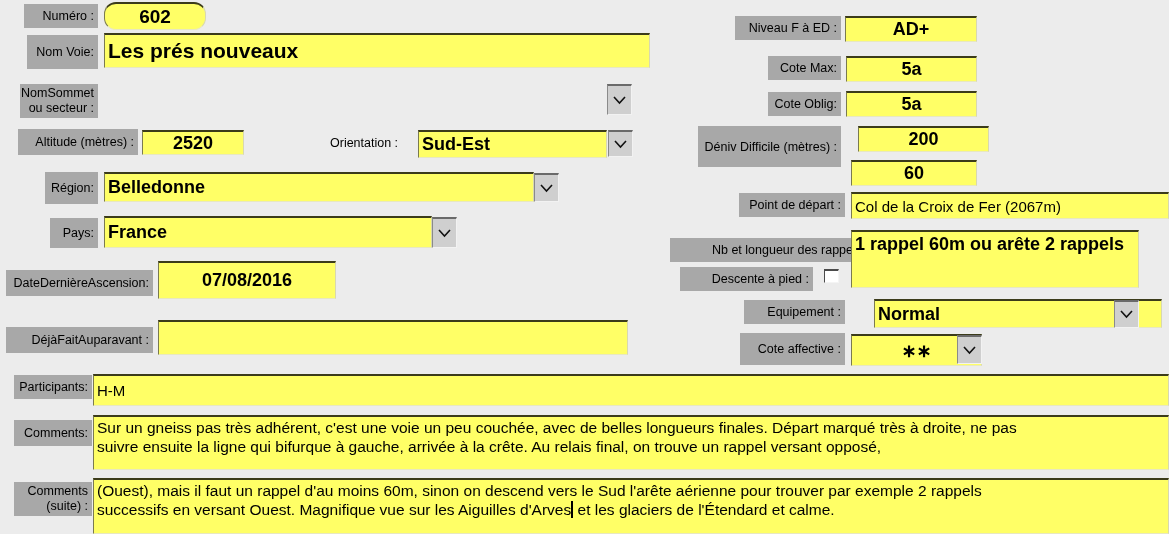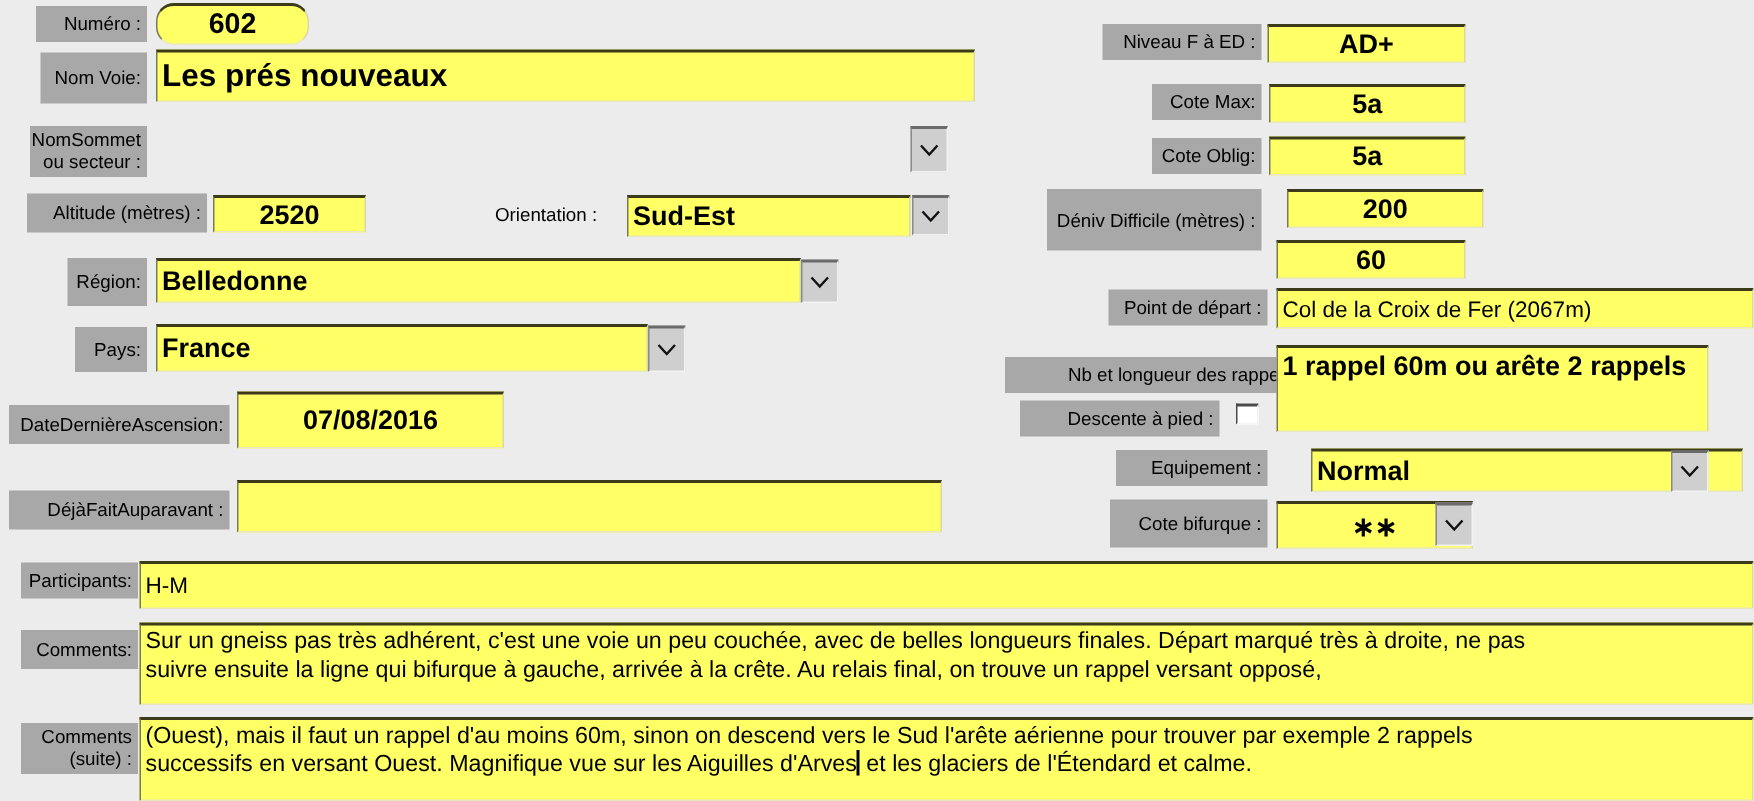--- a/index.html
+++ b/index.html
@@ -185,21 +185,21 @@
   <div class="lbl" style="left:744px; top:300px; width:101px; height:24px;">Equipement :</div>
   <div class="fld med" style="left:851px; top:299px; width:288px; height:29px;margin-left:23px;">Normal</div>
   <div class="ddbtn" style="left:1114px; top:300px; width:25px; height:28px;">
     <span>
       <svg width="13" height="9" viewBox="0 0 13 9">
           <path d="M1 1 L6.5 7 L12 1" stroke="#111" stroke-width="1.6" fill="none"></path>
         </svg>
     </span>
   </div>
 
-  <div class="lbl" style="left:740px; top:333px; width:105px; height:32px;">Cote bifurque :</div>
+  <div class="lbl" style="left:740px; top:333px; width:105px; height:32px;">Cote affective :</div>
   <div class="fld ctr med" style="left:851px; top:334px; width:131px; height:32px;">∗∗</div>
   <div class="ddbtn" style="left:957px; top:335px; width:25px; height:29px;">
     <span>
       <svg width="13" height="9" viewBox="0 0 13 9">
           <path d="M1 1 L6.5 7 L12 1" stroke="#111" stroke-width="1.6" fill="none"></path>
         </svg>
     </span>
   </div>
 
   <div class="lbl" style="left:14px; top:375px; width:78px; height:24px;">Participants:</div>

